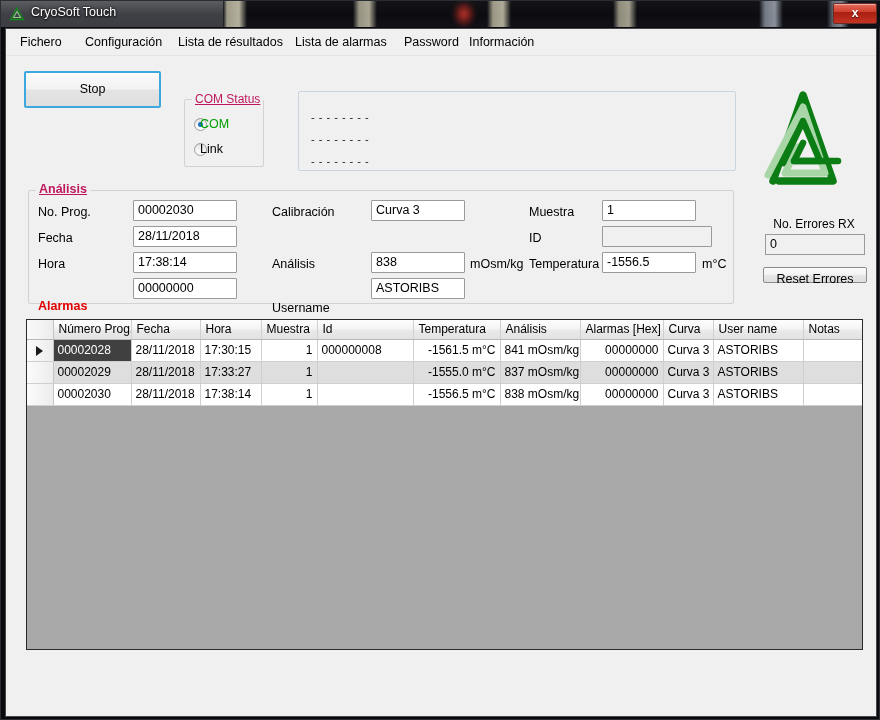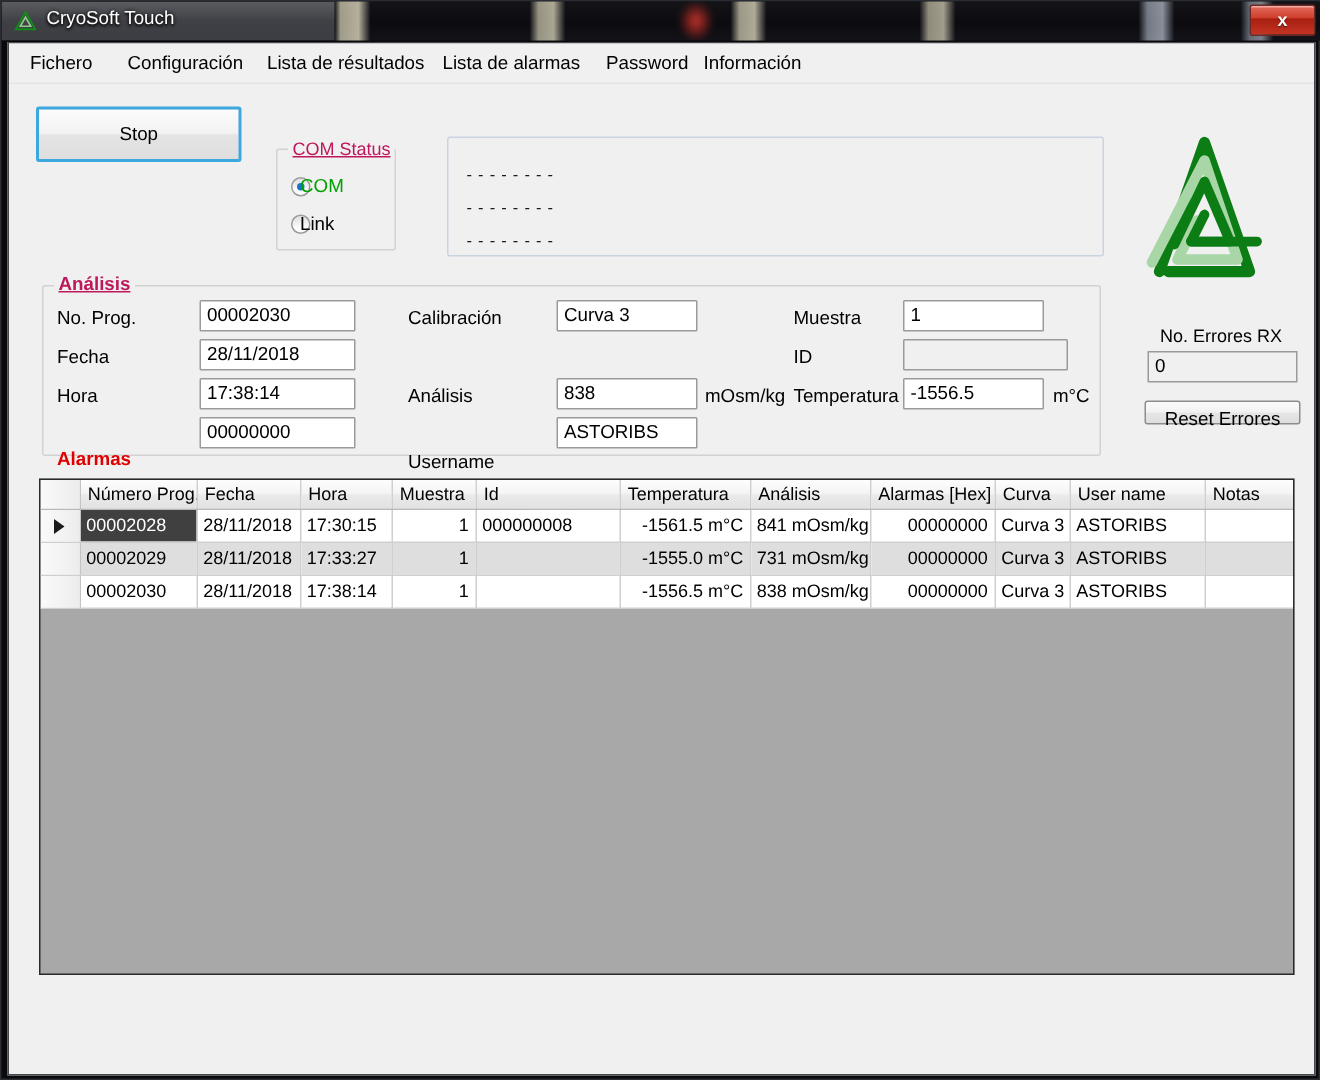--- a/index.html
+++ b/index.html
@@ -459,21 +459,21 @@
               <td style="width: 84px;"></td>
             </tr>
             <tr class="alt">
               <td class="rowhdr"></td>
               <td style="width: 78px;">00002029</td>
               <td style="width: 69px;">28/11/2018</td>
               <td style="width: 61px;">17:33:27</td>
               <td class="num" style="width: 56px;">1</td>
               <td style="width: 96px;"></td>
               <td class="num" style="width: 87px;">-1555.0 m°C</td>
-              <td class="num" style="width: 80px;">731 mOsm/kg</td>
+              <td class="num" style="width: 80px;">837 mOsm/kg</td>
               <td class="num" style="width: 83px;">00000000</td>
               <td style="width: 50px;">Curva 3</td>
               <td style="width: 90px;">ASTORIBS</td>
               <td style="width: 84px;"></td>
             </tr>
             <tr>
               <td class="rowhdr"></td>
               <td style="width: 78px;">00002030</td>
               <td style="width: 69px;">28/11/2018</td>
               <td style="width: 61px;">17:38:14</td>

